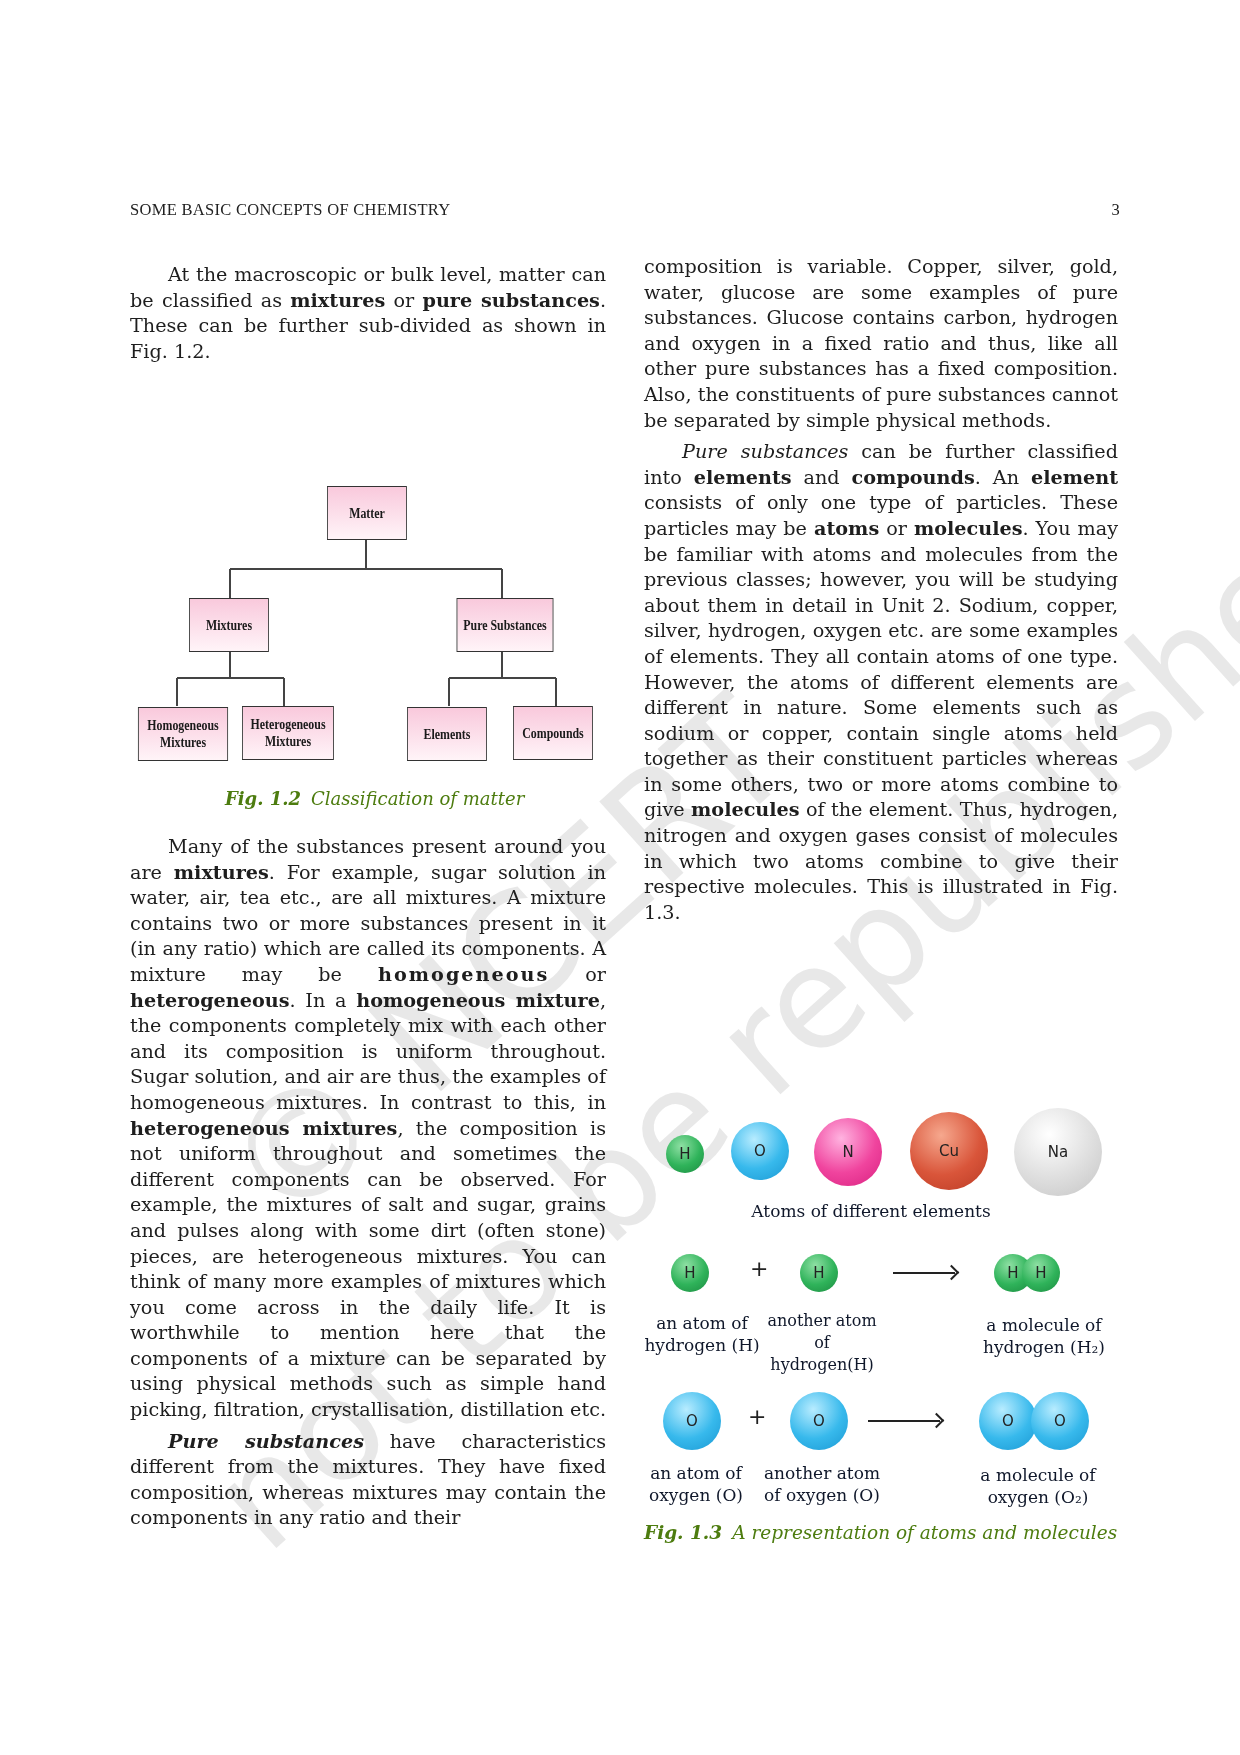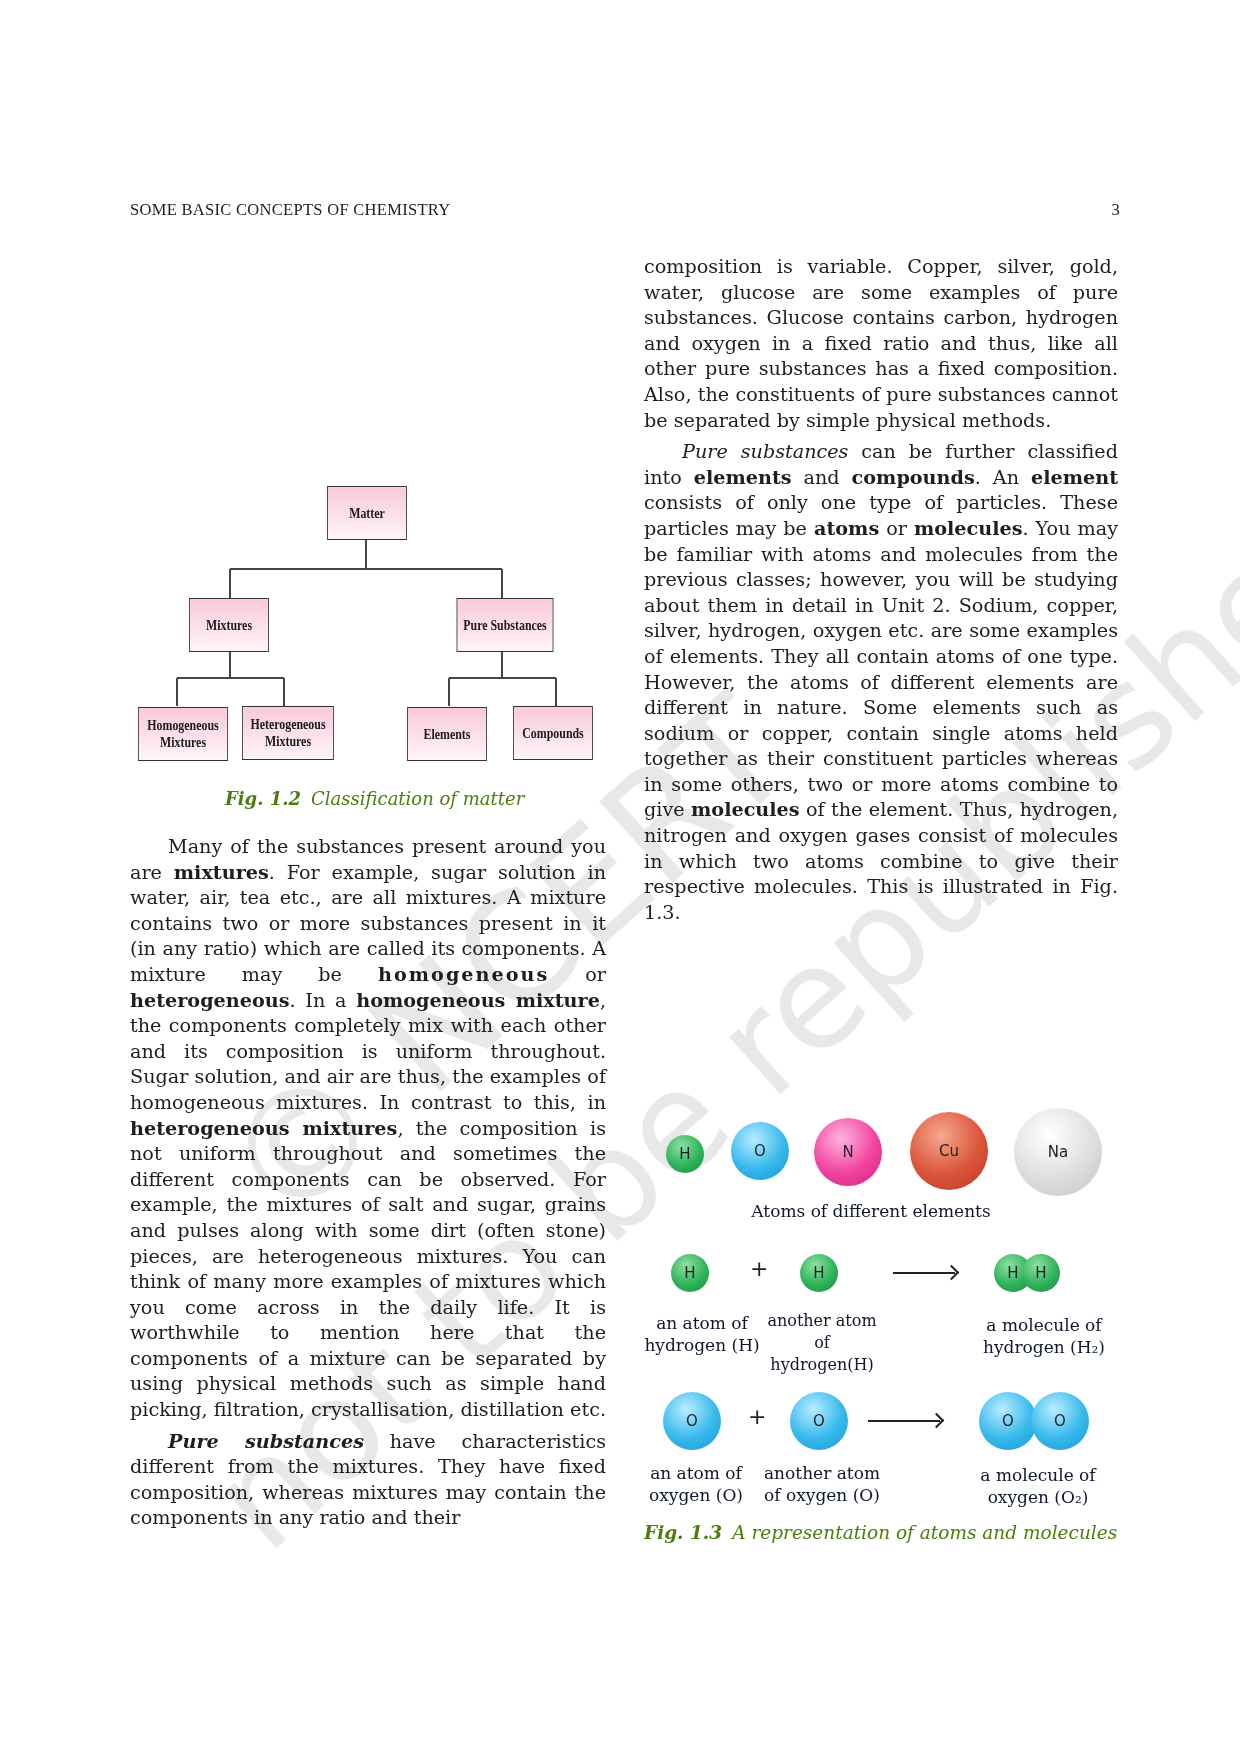--- a/index.html
+++ b/index.html
@@ -42,20 +42,21 @@
 
 <div class="wm" style="left:190px; top:1130px; transform:rotate(-42deg);">© NCERT</div>
 <div class="wm" style="left:180px; top:1460px; transform:rotate(-42deg); font-size:140px;">not to be republished</div>
 
 <div class="header">
   <span class="title">SOME BASIC CONCEPTS OF CHEMISTRY</span>
   <span class="pagenum">3</span>
 </div>
 
 <div class="col left">
+  <p class="indent gap"><span>At the macroscopic or bulk level, matter can be classified as </span><b>mixtures</b><span> or </span><b>pure substances</b><span>. These can be further sub-divided as shown in Fig. 1.2.</span></p>
 </div>
 
 <div class="tree">
   <svg width="480" height="280">
     <g stroke="#444" stroke-width="2" fill="none">
       <line x1="236" y1="52" x2="236" y2="83"></line>
       <line x1="100" y1="83" x2="372" y2="83"></line>
       <line x1="100" y1="83" x2="100" y2="112"></line>
       <line x1="372" y1="83" x2="372" y2="112"></line>
       <line x1="100" y1="164" x2="100" y2="192"></line>

